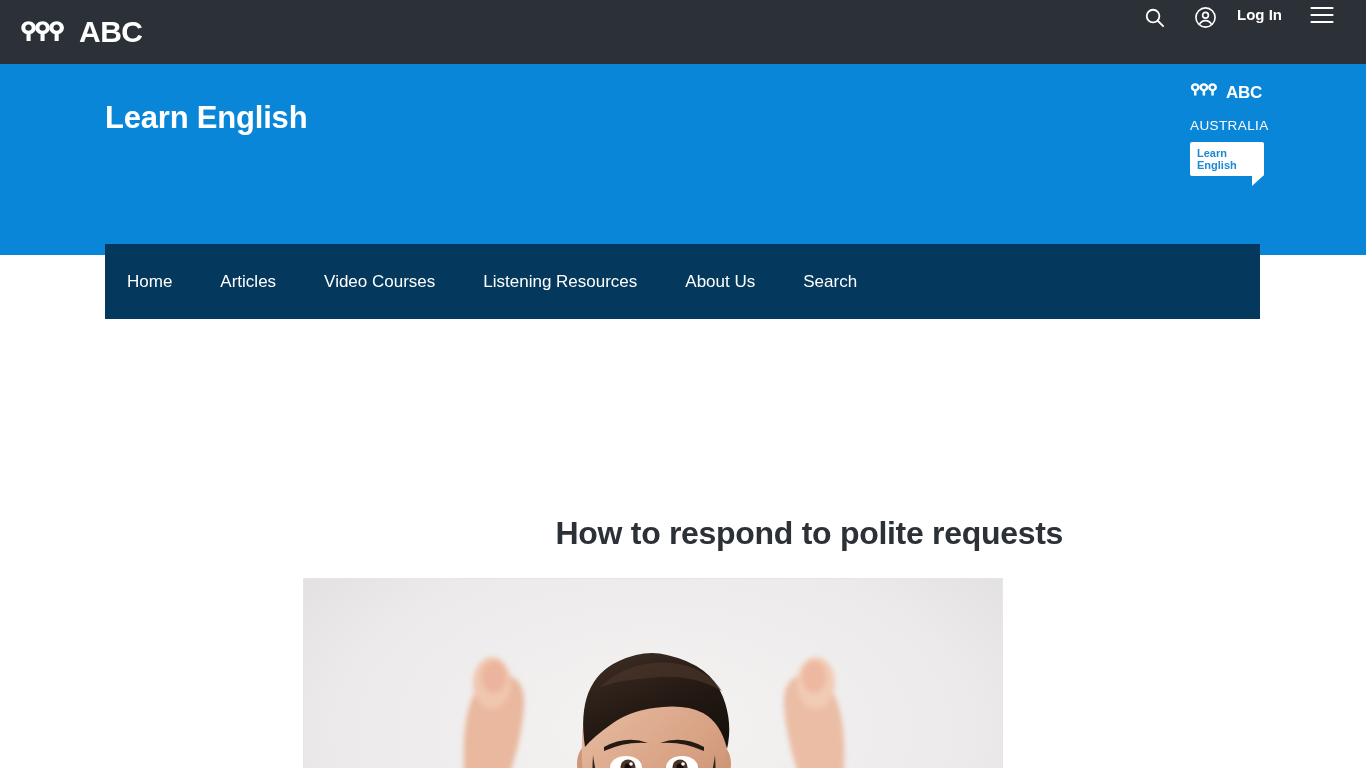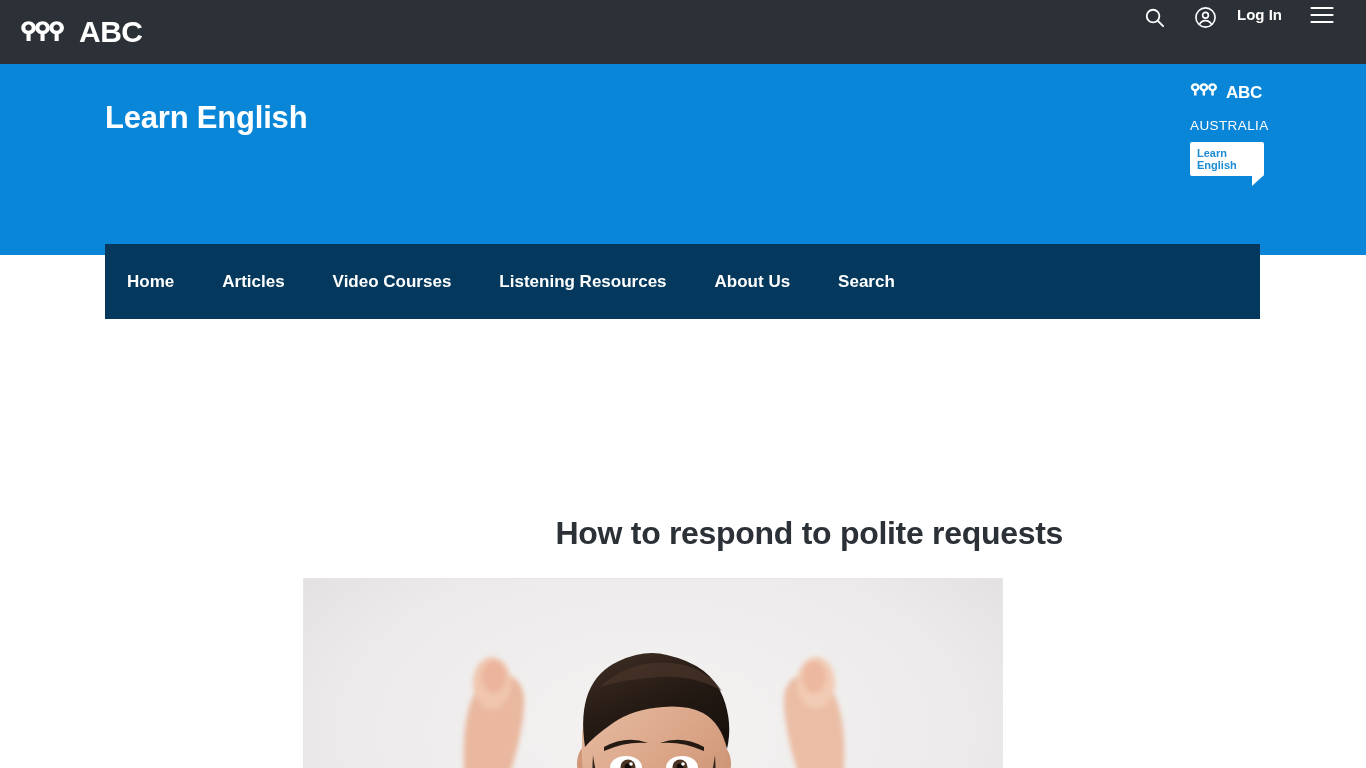--- a/index.html
+++ b/index.html
@@ -162,21 +162,21 @@
     height: 75px;
     background: #04385c;
     display: flex;
     align-items: center;
     padding-left: 22px;
   }
 
   .nav-item {
     color: #ffffff;
     font-size: 17px;
-    font-weight: bold;
+    font-weight: normal;
     margin-right: 48px;
     white-space: nowrap;
     cursor: pointer;
     text-decoration: none;
   }
   .nav-item:last-child { margin-right: 0; }
 
   
   .content {
     position: relative;

